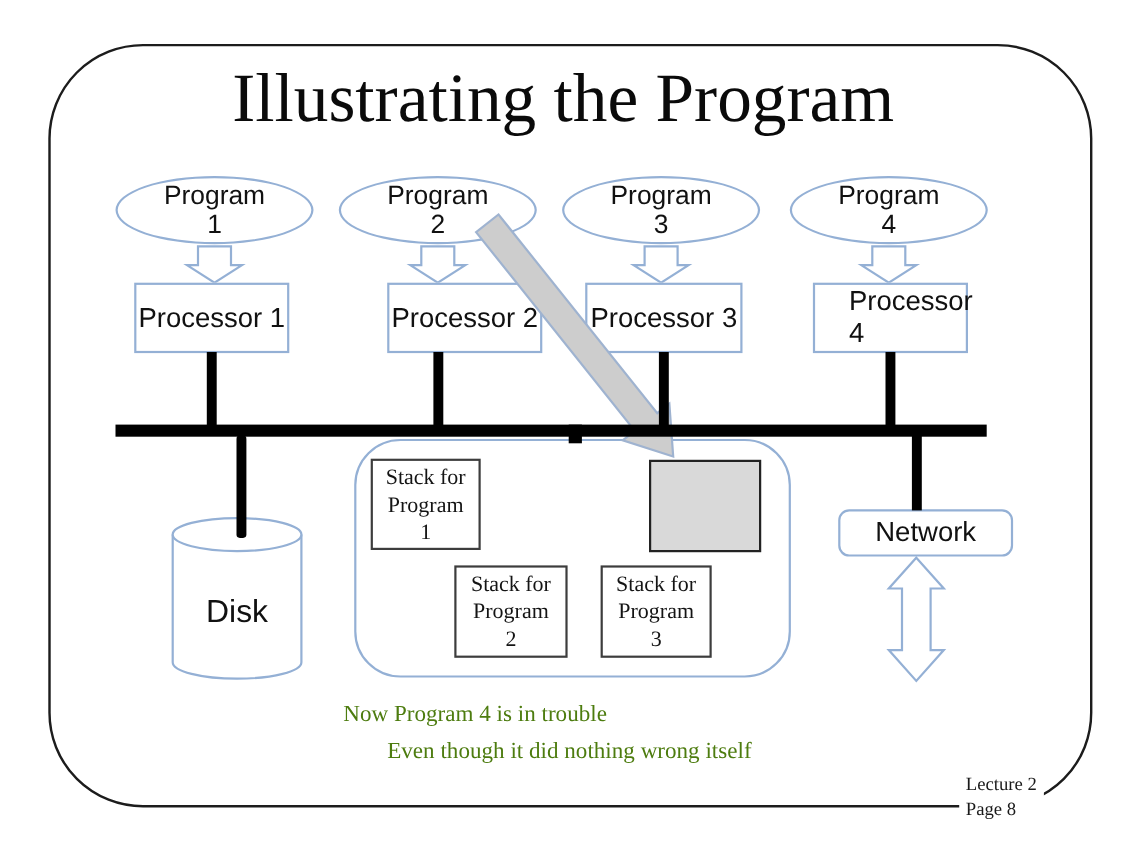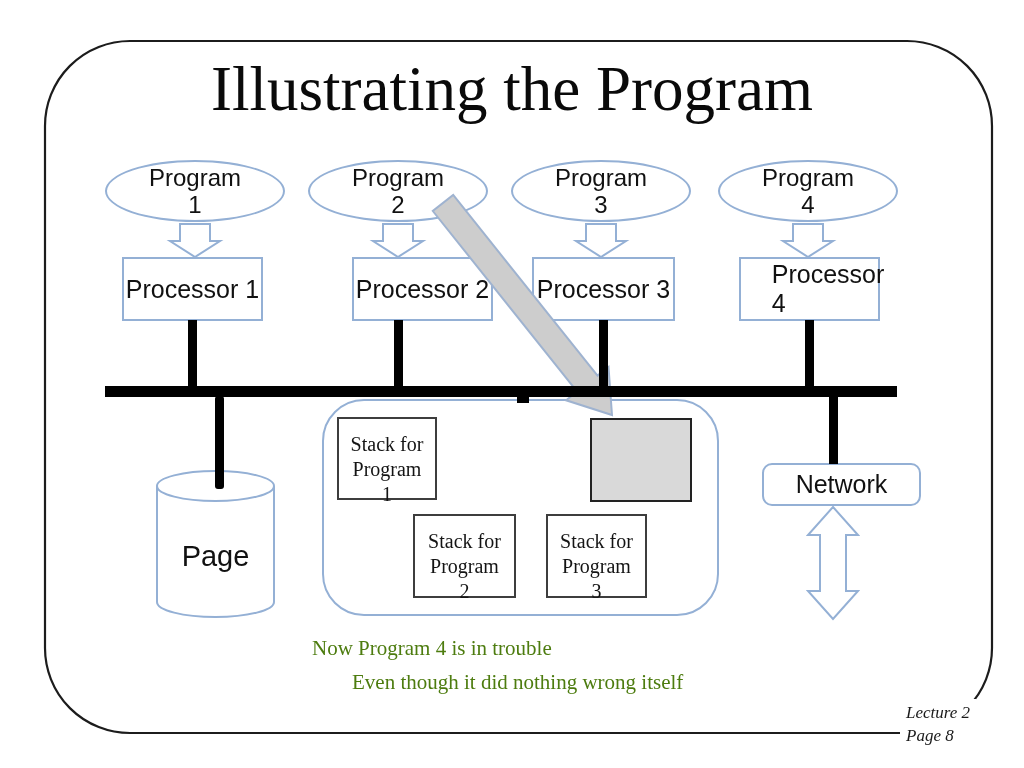--- a/index.html
+++ b/index.html
@@ -23,41 +23,41 @@
   .proc{
     top:257px;width:141px;height:64px;border:2px solid #94b0d5;background:#fff;
     display:flex;align-items:center;justify-content:center;font-size:25px;
   }
   #mem-region{
     left:322px;top:399px;width:397px;height:217px;background:#fff;
     border:2px solid #94b0d5;border-radius:42px;
   }
   .stackbox{
     background:#fff;border:2px solid #3d3d3d;text-align:center;
-    font-family:"Liberation Serif",serif;font-size:20px;line-height:25px;padding-top:13px;color:#141414;
+    font-family:"Liberation Serif",serif;font-size:20px;line-height:25px;padding-top:3px;color:#141414;
   }
   #stack1{left:337px;top:417px;width:100px;height:83px;}
   #stack2{left:413px;top:514px;width:103px;height:84px;}
   #stack3{left:546px;top:514px;width:101px;height:84px;}
   #graysq{left:590px;top:418px;width:102px;height:84px;background:#d9d9d9;border:2px solid #222;z-index:5;}
   #disk-label{left:157px;top:540px;width:117px;text-align:center;font-size:29px;}
   #network{
     left:762px;top:463px;width:159px;height:43px;background:#fff;
     border:2px solid #94b0d5;border-radius:10px;display:flex;align-items:center;justify-content:center;
     font-size:25px;
   }
   .caption{font-family:"Liberation Serif",serif;font-size:21px;line-height:1.05;color:#4d7c0f;white-space:nowrap;}
   #cap1{left:312px;top:637px;}
   #cap2{left:352px;top:671px;}
   .footer{
     font-family:"Liberation Serif",serif;font-size:17px;color:#1a1a1a;
     background:#ffffff;padding:2px 6px;line-height:22px;white-space:nowrap;
   }
   #footer-left{left:22px;top:696px;}
-  #footer-right{left:900px;top:699px;line-height:23px;font-style:italic;}
+  #footer-right{left:872px;top:699px;line-height:23px;}
 </style>
 </head>
 <body>
 
 <div id="slide">
 
   <svg class="layer z1" viewBox="0 0 1024 768">
     <rect x="45" y="41" width="947" height="692" rx="85" ry="85" fill="none" stroke="#1c1c1c" stroke-width="2.2"></rect>
 
     <polygon fill="#ffffff" stroke="#94b0d5" stroke-width="2" points="180,224 210,224 210,241 220,241 195,257 170,241 180,241"></polygon>
@@ -113,21 +113,21 @@
     <div>Stack for</div>
     <div>Program</div>
     <div>2</div>
   </div>
   <div class="abs div2 stackbox" id="stack3">
     <div>Stack for</div>
     <div>Program</div>
     <div>3</div>
   </div>
 
-  <div class="abs div2" id="disk-label">Page</div>
+  <div class="abs div2" id="disk-label">Disk</div>
   <div class="abs div2" id="network">
     <span>Network</span>
   </div>
 
   <div class="abs div2 caption" id="cap1">Now Program 4 is in trouble</div>
   <div class="abs div2 caption" id="cap2">Even though it did nothing wrong itself</div>
 
   <div class="abs div2 footer" id="footer-right">
     <div>Lecture 2</div>
     <div>Page 8</div>

